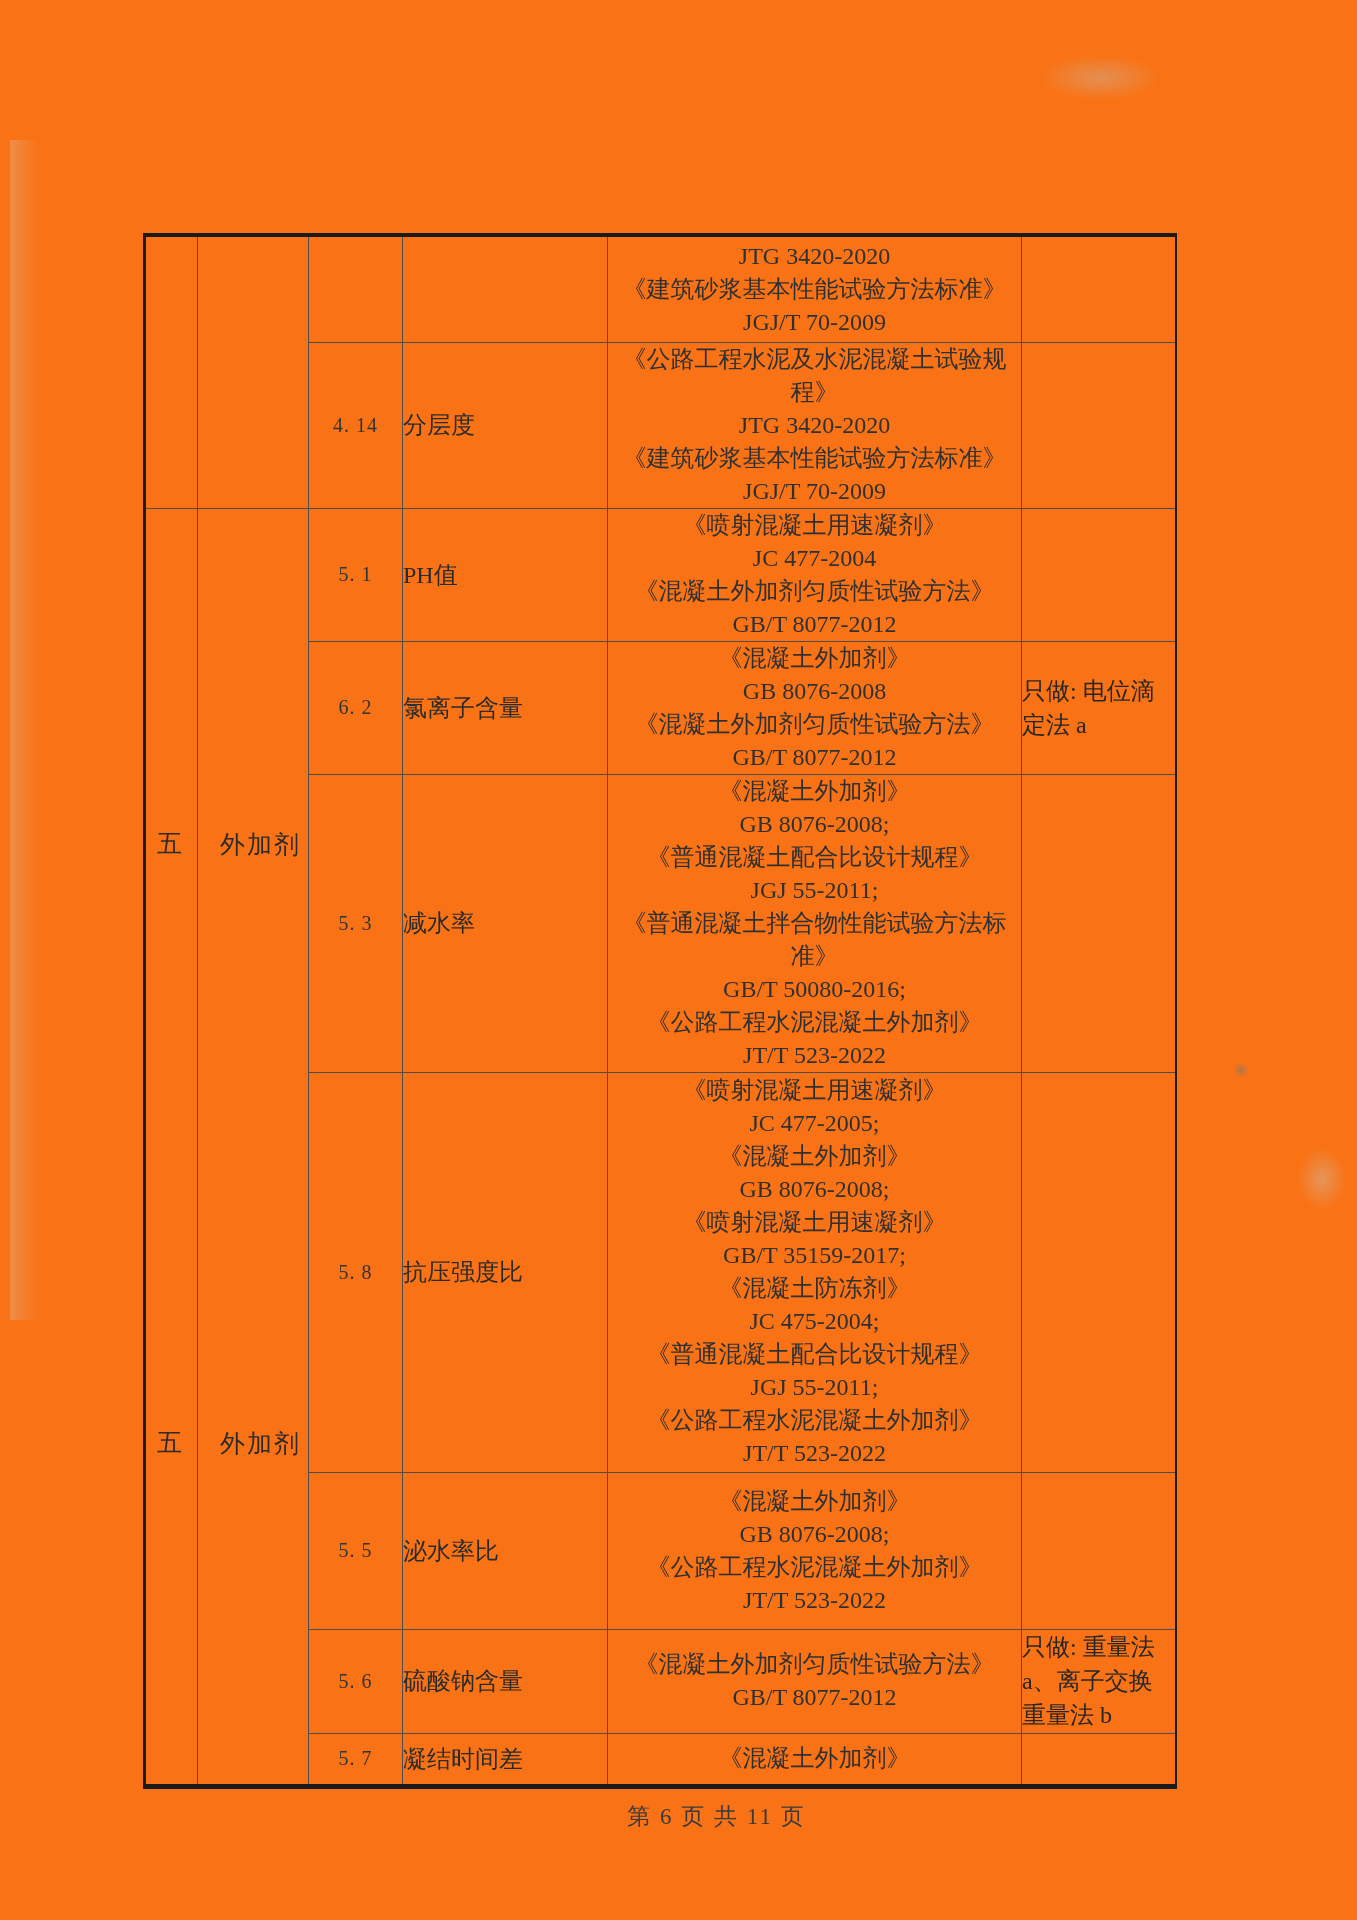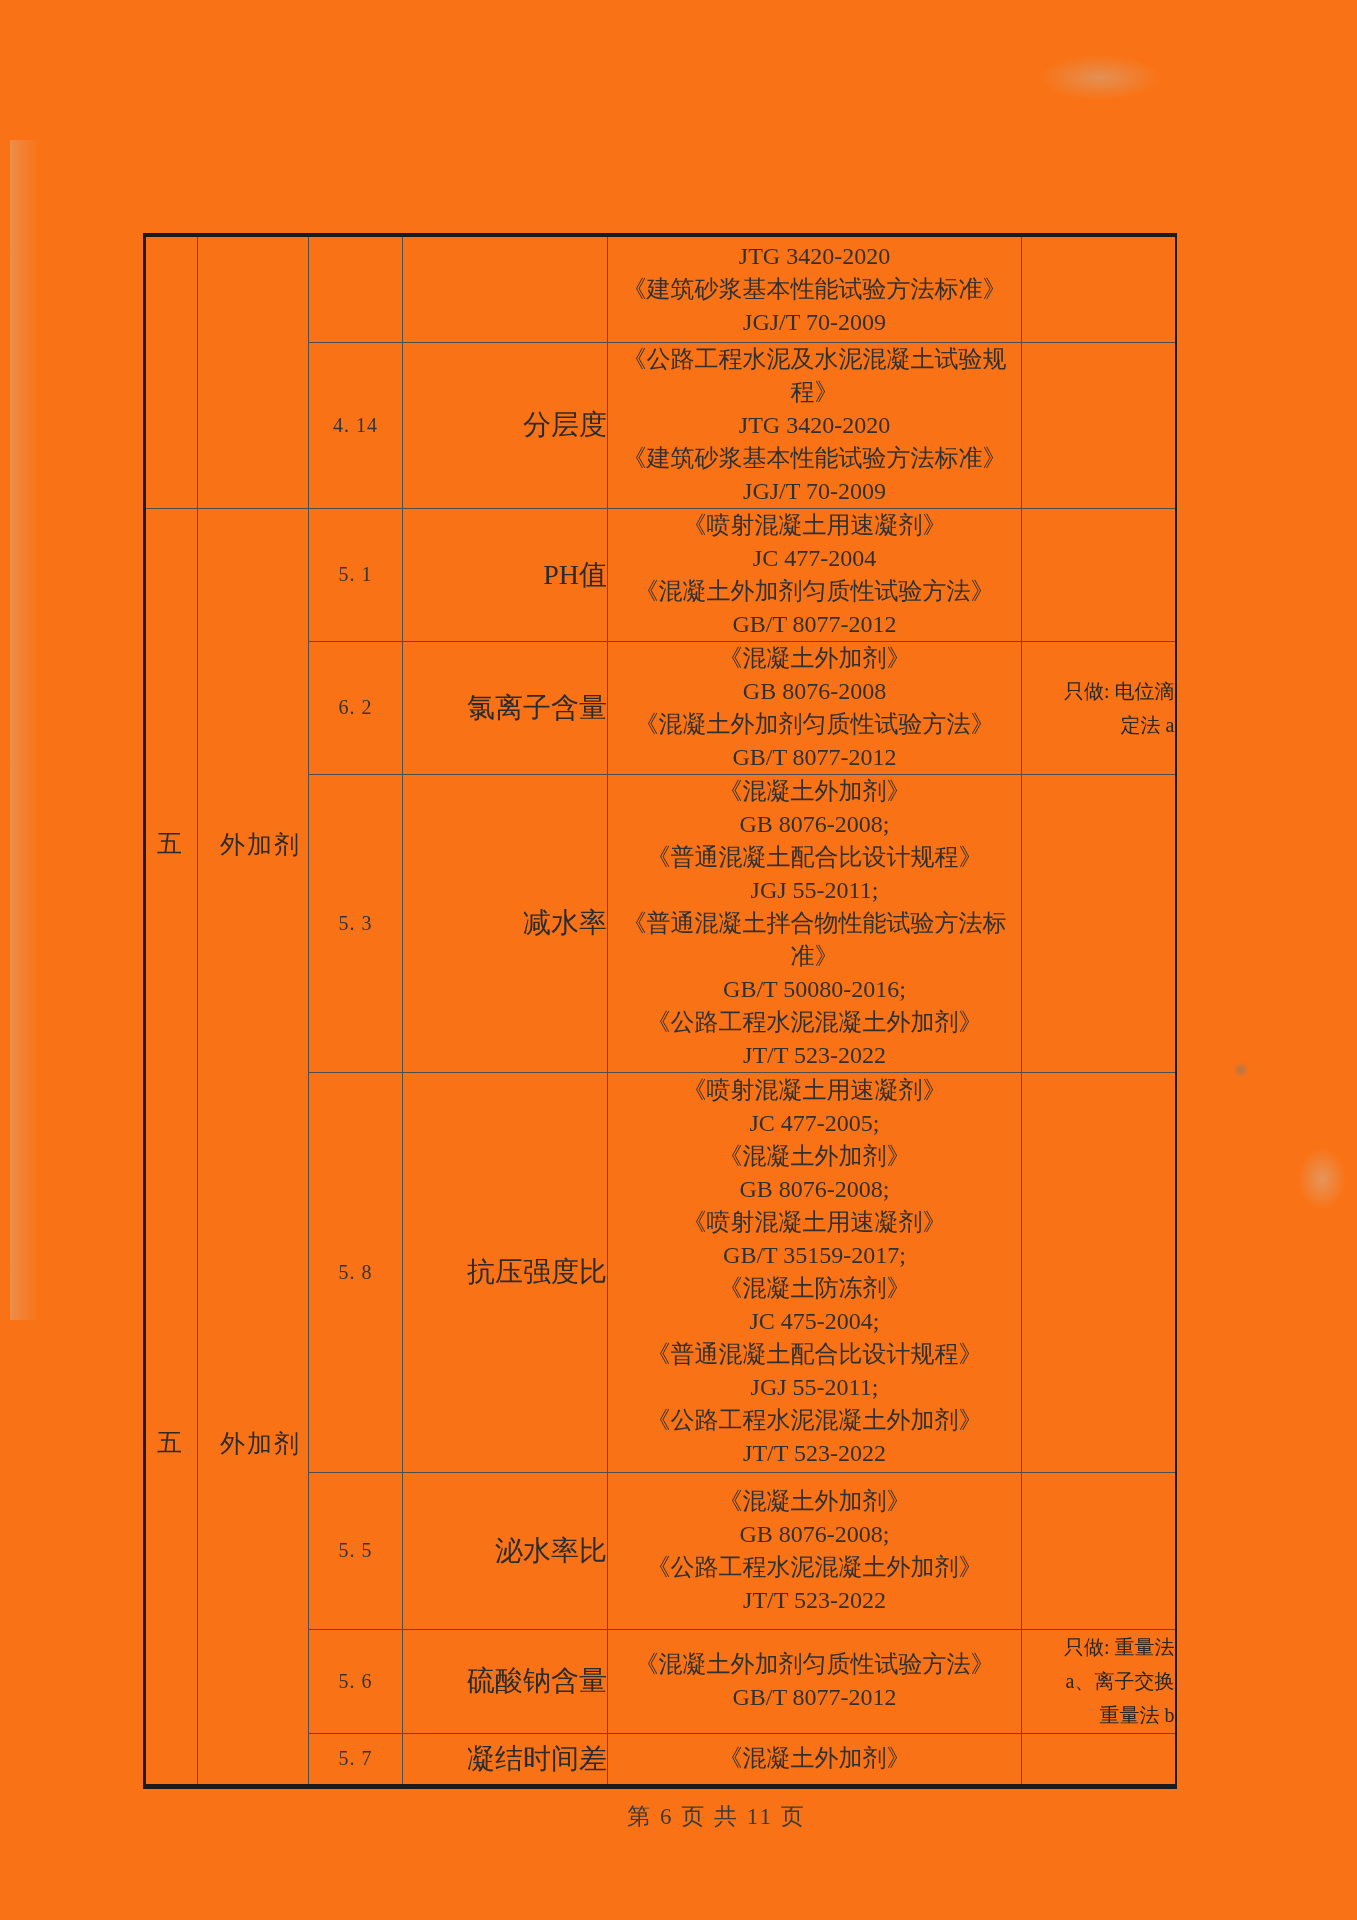--- a/index.html
+++ b/index.html
@@ -27,23 +27,23 @@
     border-bottom-width:5px;
     border-right-width:2px;
   }
   table.doc td{
     border:1px solid #4e4e4e;
     padding:0;
     vertical-align:middle;
     overflow:hidden;
   }
   td.no{text-align:center;font-size:20px;letter-spacing:1px;color:#333;}
-  td.item{text-align:right;padding-left:7px;font-size:28px;color:#2b2b2b;}
+  td.item{text-align:left;padding-left:7px;font-size:24px;color:#2b2b2b;}
   td.std .line{text-align:center;font-size:24px;line-height:33px;color:#303030;}
-  td.note .line{text-align:right;font-size:20px;line-height:34px;color:#262626;}
+  td.note .line{text-align:left;font-size:24px;line-height:34px;color:#262626;}
   .sec-label{position:absolute;font-size:25px;color:#2b2b2b;}
   .sec-num{left:143px;width:53px;text-align:center;}
   .sec-name{left:220px;width:100px;text-align:left;letter-spacing:2px;}
   .footer{
     position:absolute;left:0;top:1801px;width:100%;
     text-align:center;font-size:23px;letter-spacing:2px;color:#3a3a3a;padding-left:38px;
   }
 </style>
 </head>
 <body>

